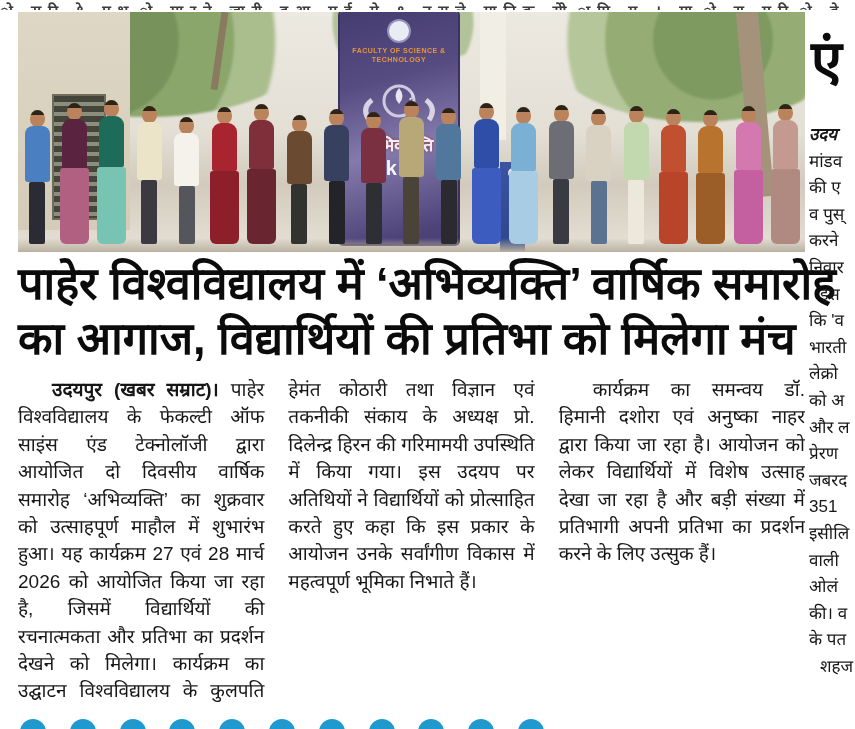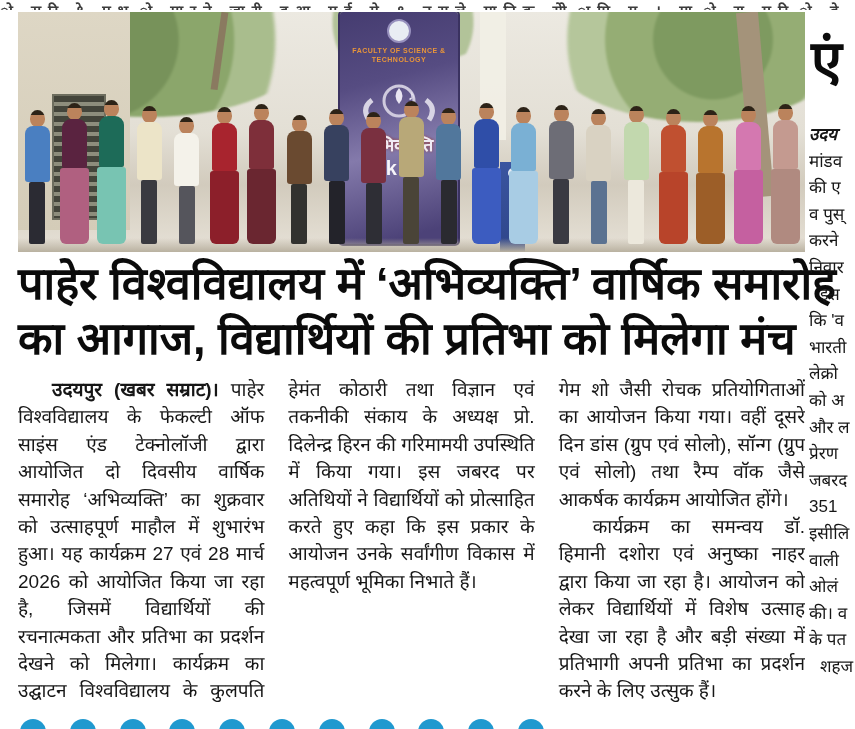--- a/index.html
+++ b/index.html
@@ -240,24 +240,23 @@
     <div class="hl">
         <span>का आगाज, विद्यार्थियों की प्रतिभा को मिलेगा मंच</span>
       </div>
   </h1>
 
   <div class="columns" id="columns">
       <div class="col">
         <p class="ind"><b>उदयपुर (खबर सम्राट)।</b> पाहेर विश्वविद्यालय के फेकल्टी ऑफ साइंस एंड टेक्नोलॉजी द्वारा आयोजित दो दिवसीय वार्षिक समारोह ‘अभिव्यक्ति’ का शुक्रवार को उत्साहपूर्ण माहौल में शुभारंभ हुआ। यह कार्यक्रम 27 एवं 28 मार्च 2026 को आयोजित किया जा रहा है, जिसमें विद्यार्थियों की रचनात्मकता और प्रतिभा का प्रदर्शन देखने को मिलेगा। कार्यक्रम का उद्घाटन विश्वविद्यालय के कुलपति प्रो.</p>
       </div>
       <div class="col">
-        <p>हेमंत कोठारी तथा विज्ञान एवं तकनीकी संकाय के अध्यक्ष प्रो. दिलेन्द्र हिरन की गरिमामयी उपस्थिति में किया गया। इस जबरद पर अतिथियों ने विद्यार्थियों को प्रोत्साहित करते हुए कहा कि इस प्रकार के आयोजन उनके सर्वांगीण विकास में महत्वपूर्ण भूमिका निभाते हैं।</p>
+        <p>हेमंत कोठारी तथा विज्ञान एवं तकनीकी संकाय के अध्यक्ष प्रो. दिलेन्द्र हिरन की गरिमामयी उपस्थिति में किया गया। इस उदयप पर अतिथियों ने विद्यार्थियों को प्रोत्साहित करते हुए कहा कि इस प्रकार के आयोजन उनके सर्वांगीण विकास में महत्वपूर्ण भूमिका निभाते हैं।</p>
       </div>
       <div class="col">
-        <p>गेम शो जैसी रोचक प्रतियोगिताओं का आयोजन किया गया। वहीं दूसरे दिन डांस (ग्रुप एवं सोलो), सॉन्ग (ग्रुप एवं सोलो) तथा रैम्प वॉक जैसे आकर्षक कार्यक्रम आयोजित होंगे।</p>
         <p class="ind">कार्यक्रम का समन्वय डॉ. हिमानी दशोरा एवं अनुष्का नाहर द्वारा किया जा रहा है। आयोजन को लेकर विद्यार्थियों में विशेष उत्साह देखा जा रहा है और बड़ी संख्या में प्रतिभागी अपनी प्रतिभा का प्रदर्शन करने के लिए उत्सुक हैं।</p>
       </div>
     </div>
 
   <div class="side-col">
     <div class="side-head">एं</div>
     <div id="side-lines">
         <div class="side-line b">उदय</div>
         <div class="side-line">मांडव</div>
         <div class="side-line">की ए</div>

